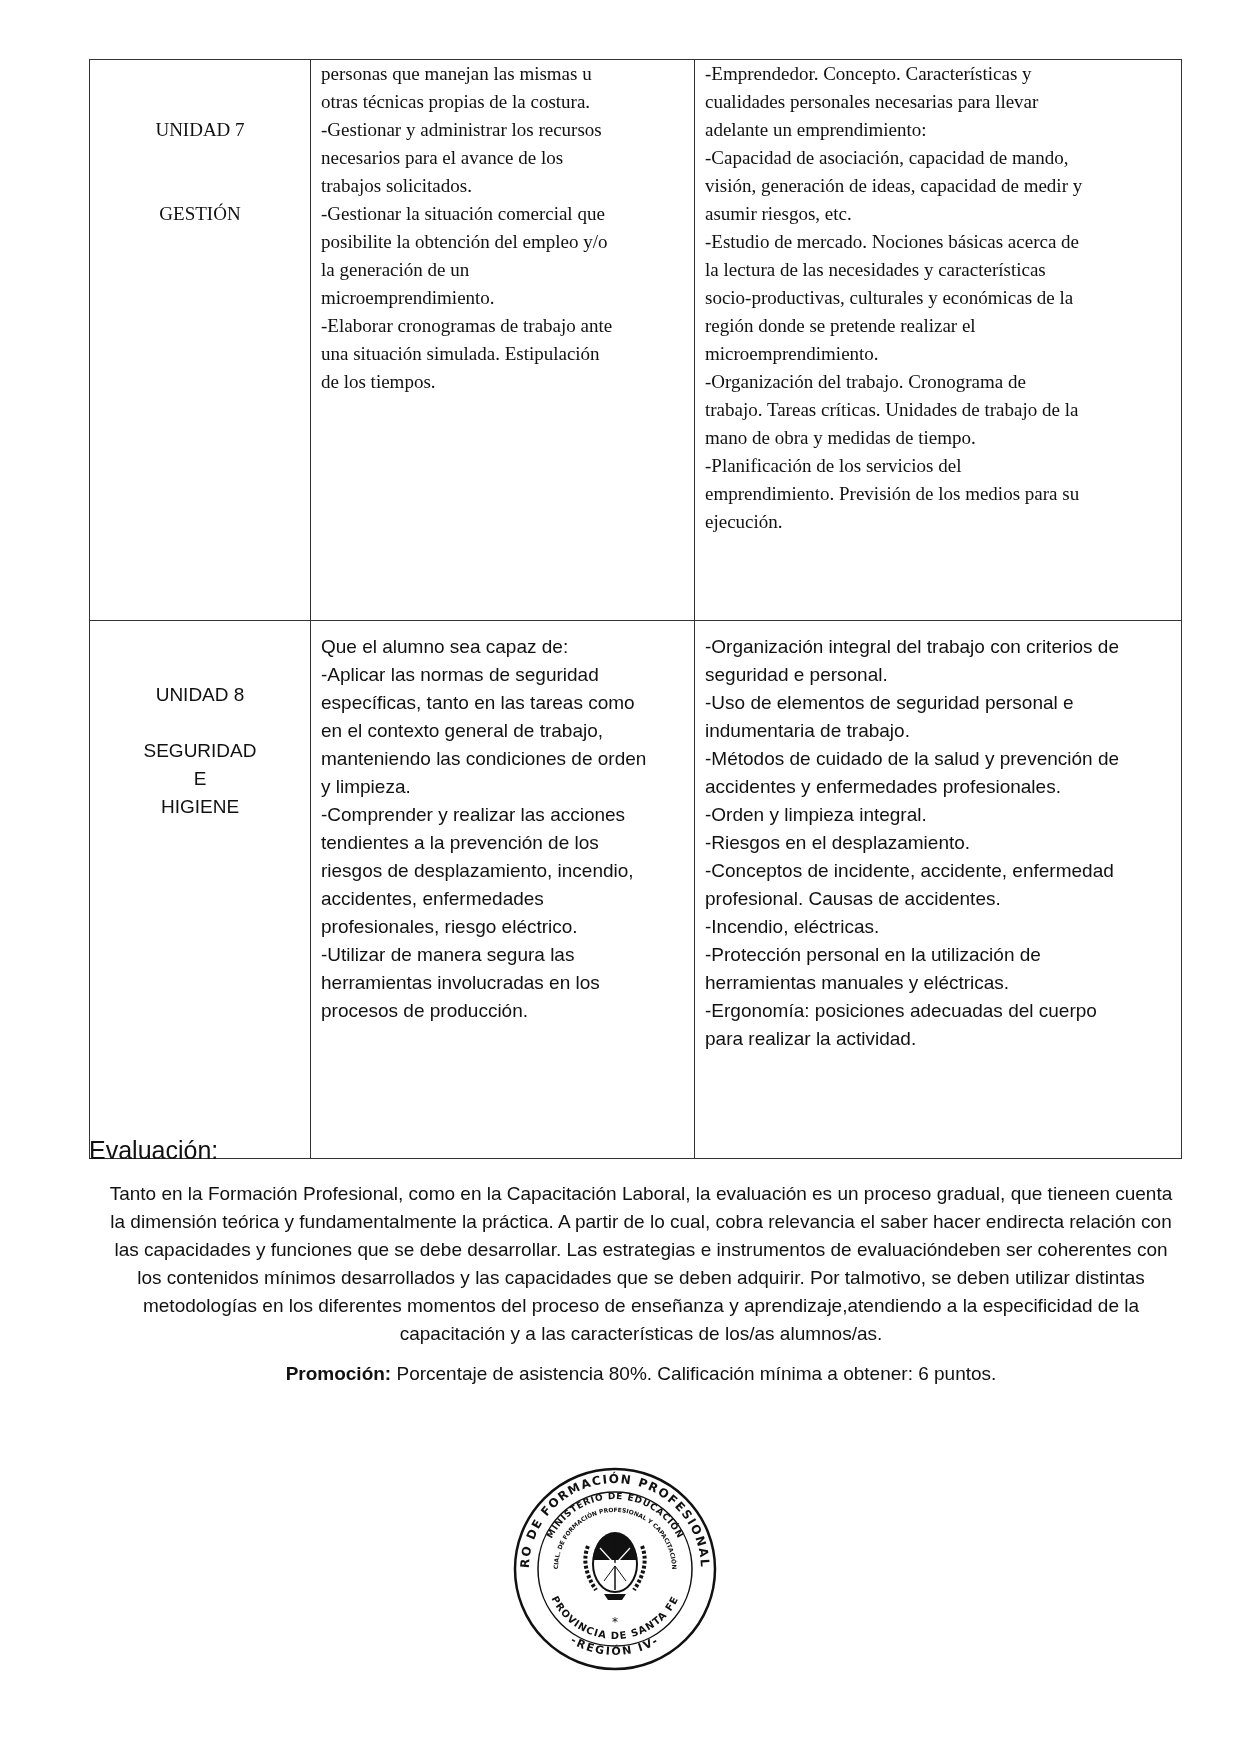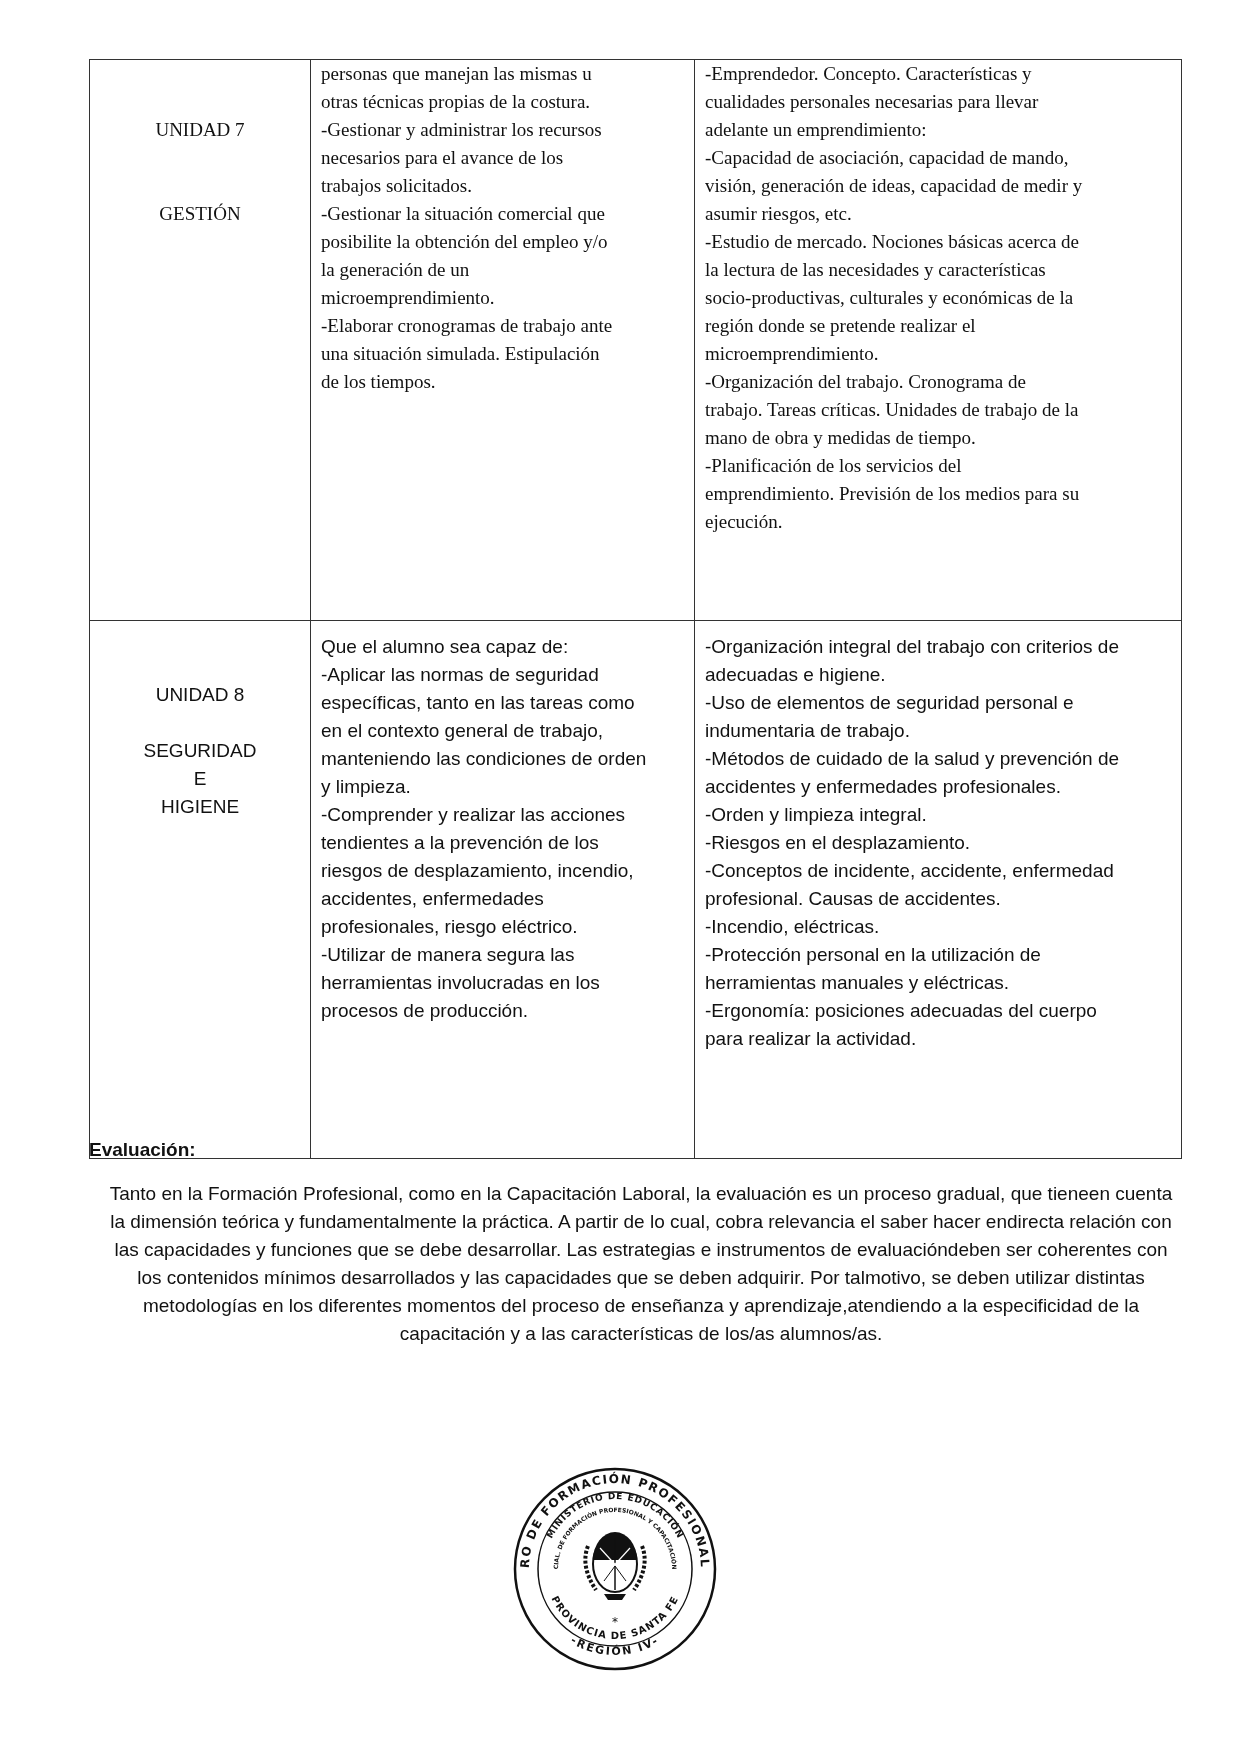--- a/index.html
+++ b/index.html
@@ -21,21 +21,21 @@
   tr.r8 td { height: 477px; }
   tr.r7 .unit-cell { padding-top: 56px; }
   tr.r8 .unit-cell { padding-top: 60px; }
   tr.r7 .txt { padding-top: 0; }
   tr.r8 .txt { padding-top: 12px; }
   .txt .line { display: block; }
   .gap { display: block; height: 28px; }
 
   .eval { position: absolute; left: 89px; top: 1136px; width: 1092px;
           font-size: 19px; line-height: 28px; }
-  .eval h3 { margin: 0 0 16px 0; font-size: 19px; font-weight: bold; line-height: 28px; }
+  .eval h3 { margin: 0 0 16px 0; font-size: 25px; font-weight: normal; line-height: 28px; }
   .eval p { margin: 0 0 12px 12px; text-align: center; }
   .eval .b { font-weight: bold; }
 
   .stamp { position: absolute; left: 512px; top: 1466px; width: 206px; height: 206px; }
 </style>
 </head>
 <body>
 
 <div class="page">
 
@@ -106,21 +106,21 @@
             <span class="line">tendientes a la prevención de los</span>
             <span class="line">riesgos de desplazamiento, incendio,</span>
             <span class="line">accidentes, enfermedades</span>
             <span class="line">profesionales, riesgo eléctrico.</span>
             <span class="line">-Utilizar de manera segura las</span>
             <span class="line">herramientas involucradas en los</span>
             <span class="line">procesos de producción.</span>
           </td>
         <td class="txt">
             <span class="line">-Organización integral del trabajo con criterios de</span>
-            <span class="line">adecuadas e higiene.</span>
+            <span class="line">seguridad e personal.</span>
             <span class="line">-Uso de elementos de seguridad personal e</span>
             <span class="line">indumentaria de trabajo.</span>
             <span class="line">-Métodos de cuidado de la salud y prevención de</span>
             <span class="line">accidentes y enfermedades profesionales.</span>
             <span class="line">-Orden y limpieza integral.</span>
             <span class="line">-Riesgos en el desplazamiento.</span>
             <span class="line">-Conceptos de incidente, accidente, enfermedad</span>
             <span class="line">profesional. Causas de accidentes.</span>
             <span class="line">-Incendio, eléctricas.</span>
             <span class="line">-Protección personal en la utilización de</span>
@@ -128,20 +128,23 @@
             <span class="line">-Ergonomía: posiciones adecuadas del cuerpo</span>
             <span class="line">para realizar la actividad.</span>
           </td>
       </tr>
     </tbody>
   </table>
 
   <div class="eval">
     <h3>Evaluación:</h3>
     <p><span class="line">Tanto en la Formación Profesional, como en la Capacitación Laboral, la evaluación es un proceso gradual, que tiene</span><span class="line">en cuenta la dimensión teórica y fundamentalmente la práctica. A partir de lo cual, cobra relevancia el saber hacer en</span><span class="line">directa relación con las capacidades y funciones que se debe desarrollar. Las estrategias e instrumentos de evaluación</span><span class="line">deben ser coherentes con los contenidos mínimos desarrollados y las capacidades que se deben adquirir. Por tal</span><span class="line">motivo, se deben utilizar distintas metodologías en los diferentes momentos del proceso de enseñanza y aprendizaje,</span><span class="line">atendiendo a la especificidad de la capacitación y a las características de los/as alumnos/as.</span></p>
+    <p>
+      <span class="b">Promoción:</span><span> Porcentaje de asistencia 80%. Calificación mínima a obtener: 6 puntos.</span>
+    </p>
   </div>
 
   <svg class="stamp" viewBox="0 0 206 206">
     <defs>
       <path id="arcOuter" d="M 103 103 m -86 0 a 86 86 0 1 1 172 0"></path>
       <path id="arcMiddle" d="M 103 103 m -70 0 a 70 70 0 1 1 140 0"></path>
       <path id="arcInner" d="M 103 103 m -57 0 a 57 57 0 1 1 114 0"></path>
       <path id="arcBottom1" d="M 103 103 m -70 0 a 70 70 0 0 0 140 0"></path>
       <path id="arcBottom2" d="M 103 103 m -86 0 a 86 86 0 0 0 172 0"></path>
     </defs>

